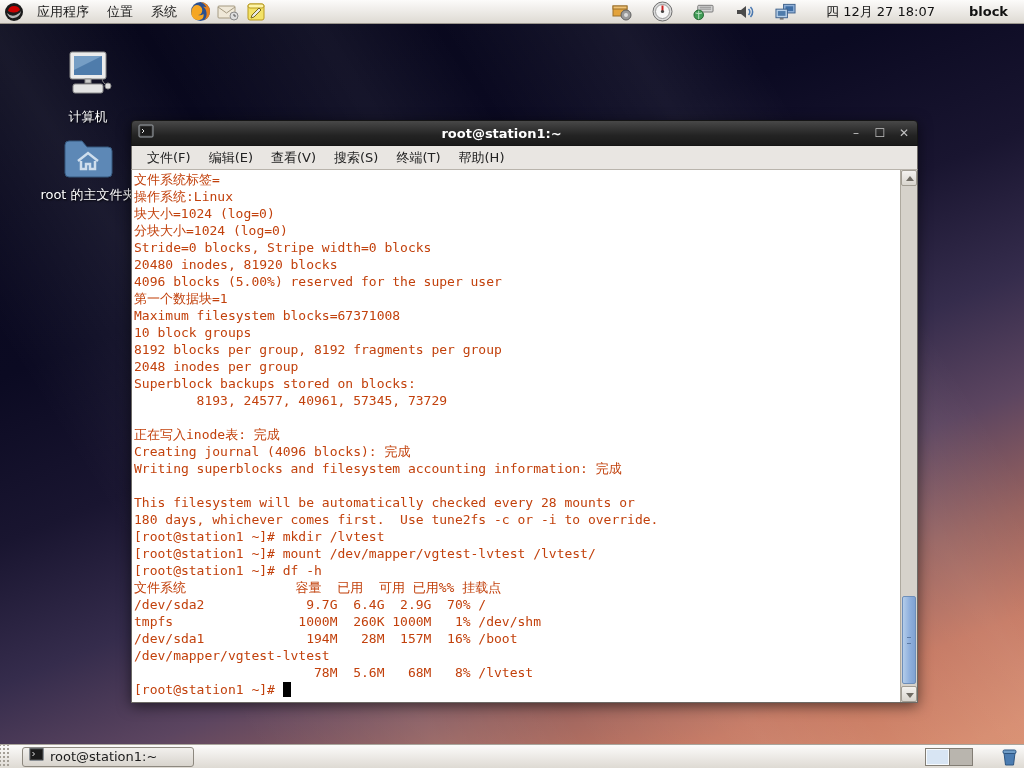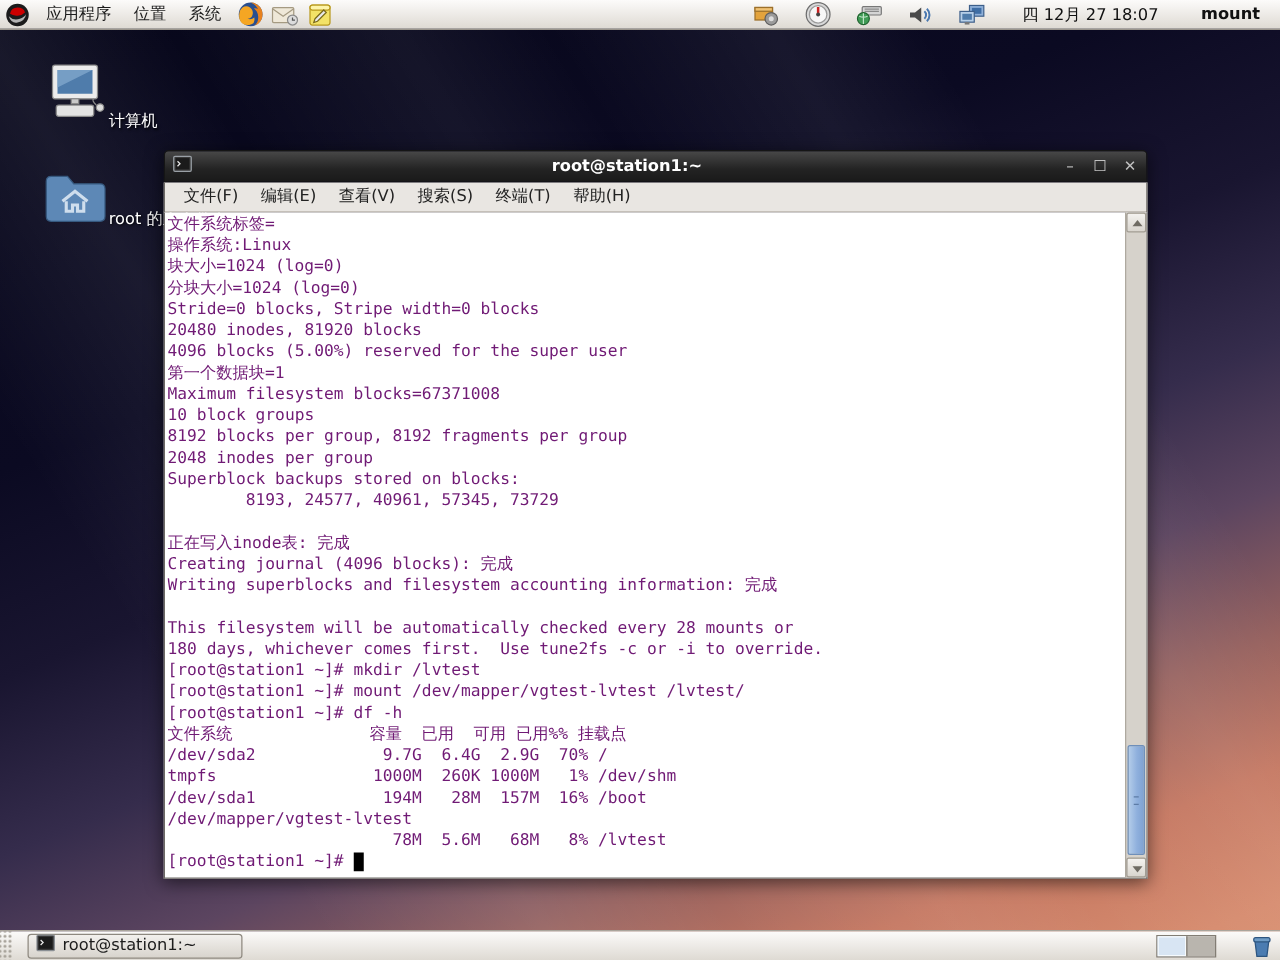--- a/index.html
+++ b/index.html
@@ -17,39 +17,39 @@
   .panel.top { top:0; }
   .panel .menu-item { font-size:13px; color:#1c1c1c; padding:0 9px; line-height:23px; cursor:default; }
   .launcher { width:24px; height:22px; display:flex; align-items:center; justify-content:center; margin:0 2px; }
   .tray { margin-left:auto; display:flex; align-items:center; gap:20px; padding-right:6px; }
   .tray-icon { width:21px; height:21px; display:flex; align-items:center; justify-content:center; }
   .clock { font-size:13px; color:#111; padding:0 10px; white-space:nowrap; }
   .user { font-size:13px; font-weight:bold; color:#111; padding:0 10px 0 4px; }
   .grip { width:10px; height:100%; background-image:radial-gradient(#a49f96 1px, transparent 1.2px); background-size:4px 4px; background-position:2px 2px; }
 
   
-  .desk-icon { position:absolute; width:110px; display:flex; align-items:flex-end; z-index:5; }
+  .desk-icon { position:absolute; width:110px; display:flex; flex-direction:column; align-items:center; z-index:5; }
   .desk-icon .lbl { margin-top:2px; font-size:13px; color:#fff; text-shadow:1px 1px 2px rgba(0,0,0,0.9); white-space:nowrap; }
 
   
   .window { position:absolute; left:131px; top:120px; width:787px; height:583px; z-index:20;
     border-radius:4px 4px 0 0; box-shadow:0 3px 14px rgba(0,0,0,0.55); }
   .titlebar { height:26px; background:linear-gradient(#484848, #232323 60%, #1a1a1a);
     border:1px solid #151515; border-radius:4px 4px 0 0; display:flex; align-items:center; padding:0 6px; }
   .titlebar .title { flex:1; text-align:center; color:#fff; font-weight:bold; font-size:13px; }
   .win-btns { display:flex; gap:10px; }
   .win-btn { color:#c2c2c2; font-size:12px; width:14px; text-align:center; line-height:14px; cursor:default; }
   .menubar { height:24px; background:#e9e6e2; border-left:1px solid #6d6a66; border-right:1px solid #6d6a66;
     border-bottom:1px solid #b9b4ac; display:flex; align-items:center; padding-left:6px; }
   .menubar .tmenu { font-size:13px; color:#222; padding:0 9px; line-height:23px; }
   .term-body { position:absolute; left:0; right:0; top:50px; bottom:0; background:#fff;
     border:1px solid #6d6a66; border-top:none; }
   .term-pre { position:absolute; left:2px; top:1px; right:18px; bottom:0;
     font-family:"DejaVu Sans Mono", monospace; font-size:13px; line-height:17px;
-    white-space:pre; color:#701a75; overflow:hidden; }
+    white-space:pre; color:#c2410c; overflow:hidden; }
   .cursor { position:absolute; left:151px; top:512px; width:8px; height:15px; background:#000; }
 
   
   .sbar { position:absolute; top:0; bottom:0; right:0; width:17px; background:#d6d2cb; border-left:1px solid #aea99f; }
   .sb-btn { position:absolute; left:0; right:0; height:16px; background:linear-gradient(#f4f2ef,#d9d5ce);
     border:1px solid #a29d93; border-radius:2px; }
   .sb-btn.up { top:0; } .sb-btn.down { bottom:0; }
   .sb-btn::after { content:""; position:absolute; left:4px; border-left:4px solid transparent; border-right:4px solid transparent; }
   .sb-btn.up::after { top:5px; border-bottom:5px solid #6f6b63; }
   .sb-btn.down::after { top:6px; border-top:5px solid #6f6b63; }
@@ -236,21 +236,21 @@
       <span class="tray-icon">
         <svg width="22" height="18" viewBox="0 0 22 18">
           <rect x="9" y="1" width="12" height="9" fill="#8fb0d8" stroke="#3d5f8a"></rect>
           <rect x="11" y="3" width="8" height="5" fill="#3f6ea5"></rect>
           <rect x="1" y="6" width="12" height="9" fill="#b6cfe8" stroke="#3d5f8a"></rect>
           <rect x="3" y="8" width="8" height="5" fill="#4f7cab"></rect>
           <rect x="5" y="15" width="4" height="2" fill="#777"></rect>
         </svg>
       </span>
       <span class="clock">四 12月 27 18:07</span>
-      <span class="user">mount</span>
+      <span class="user">block</span>
     </span>
   </div>
 
   <div class="panel bottom">
     <span class="grip"></span>
     <div class="task-btn">
       <span>
         <svg width="15" height="15" viewBox="0 0 15 15">
           <rect x="0.5" y="1" width="14" height="12.5" rx="1" fill="#3b3b3b" stroke="#8a8f94"></rect>
           <rect x="2" y="2.5" width="11" height="9.5" fill="#1b1b1b"></rect>

